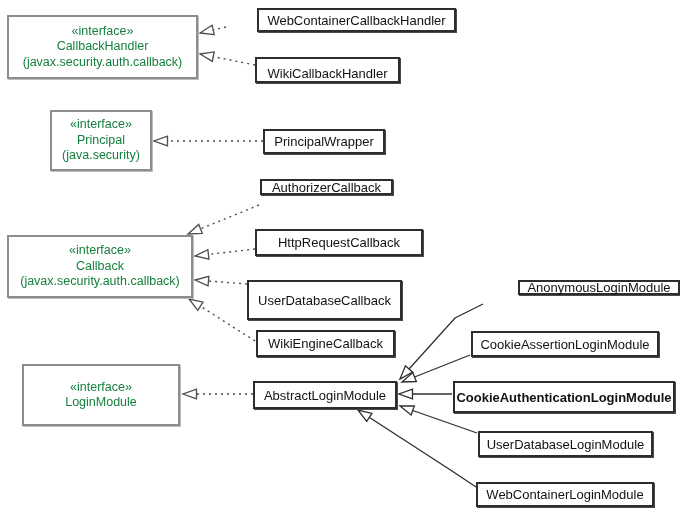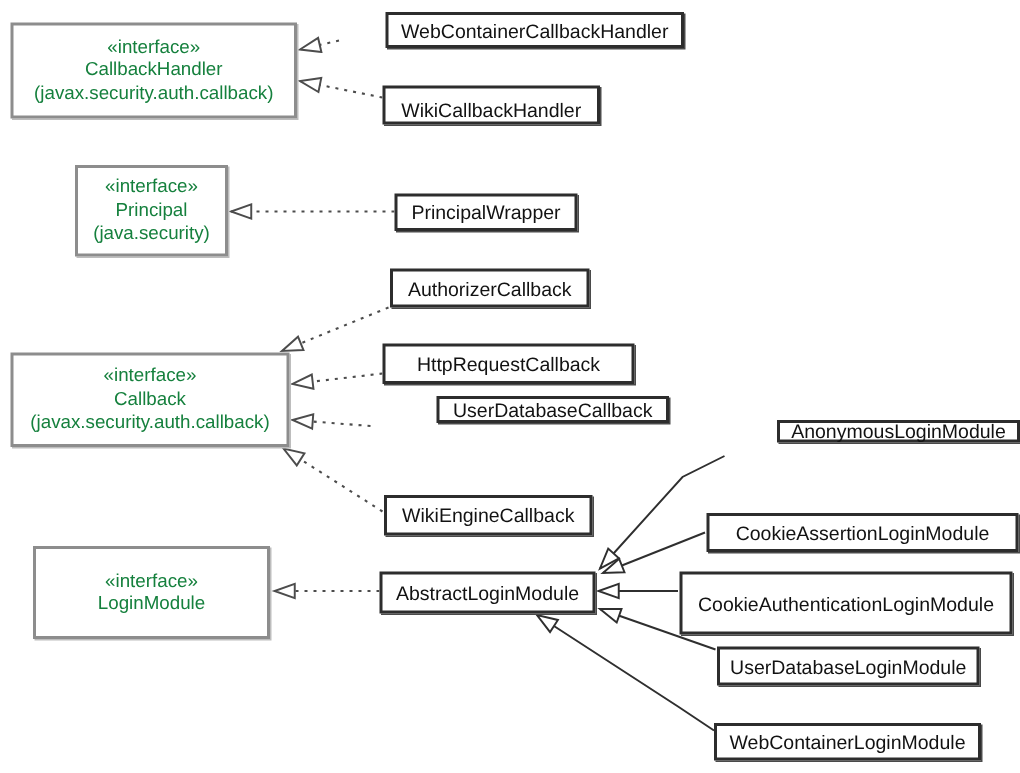--- a/index.html
+++ b/index.html
@@ -87,49 +87,49 @@
   </div>
 
   <div class="node cls" style="left:255px;top:57px;width:145px;height:26px;align-items:flex-end;">
     <span>WikiCallbackHandler</span>
   </div>
 
   <div class="node cls" style="left:263px;top:129px;width:122px;height:25px;">
     <span>PrincipalWrapper</span>
   </div>
 
-  <div class="node cls" style="left:260px;top:179px;width:133px;height:26px;">
+  <div class="node cls" style="left:260px;top:179px;width:133px;height:16px;">
     <span>AuthorizerCallback</span>
   </div>
 
   <div class="node cls" style="left:255px;top:229px;width:168px;height:27px;">
     <span>HttpRequestCallback</span>
   </div>
 
-  <div class="node cls" style="left:247px;top:264px;width:155px;height:18px;margin-left:44px;">
+  <div class="node cls" style="left:247px;top:280px;width:155px;height:40px;">
     <span>UserDatabaseCallback</span>
   </div>
 
   <div class="node cls" style="left:256px;top:330px;width:139px;height:27px;text-align:right;">
     <span>WikiEngineCallback</span>
   </div>
 
   <div class="node cls abstract" style="left:253px;top:381px;width:144px;height:28px;">
     <span>AbstractLoginModule</span>
   </div>
 
   <div class="node cls" style="left:479px;top:280px;width:162px;height:15px;margin-left:39px;">
     <span>AnonymousLoginModule</span>
   </div>
 
-  <div class="node cls" style="left:471px;top:342px;width:208px;height:26px;">
+  <div class="node cls" style="left:471px;top:331px;width:188px;height:26px;">
     <span>CookieAssertionLoginModule</span>
   </div>
 
-  <div class="node cls" style="left:453px;top:381px;width:222px;height:42px;">
+  <div class="node cls" style="left:453px;top:381px;width:222px;height:32px;font-weight:bold;">
     <span>CookieAuthenticationLoginModule</span>
   </div>
 
   <div class="node cls" style="left:478px;top:431px;width:175px;height:26px;">
     <span>UserDatabaseLoginModule</span>
   </div>
 
   <div class="node cls" style="left:476px;top:482px;width:178px;height:25px;">
     <span>WebContainerLoginModule</span>
   </div>

